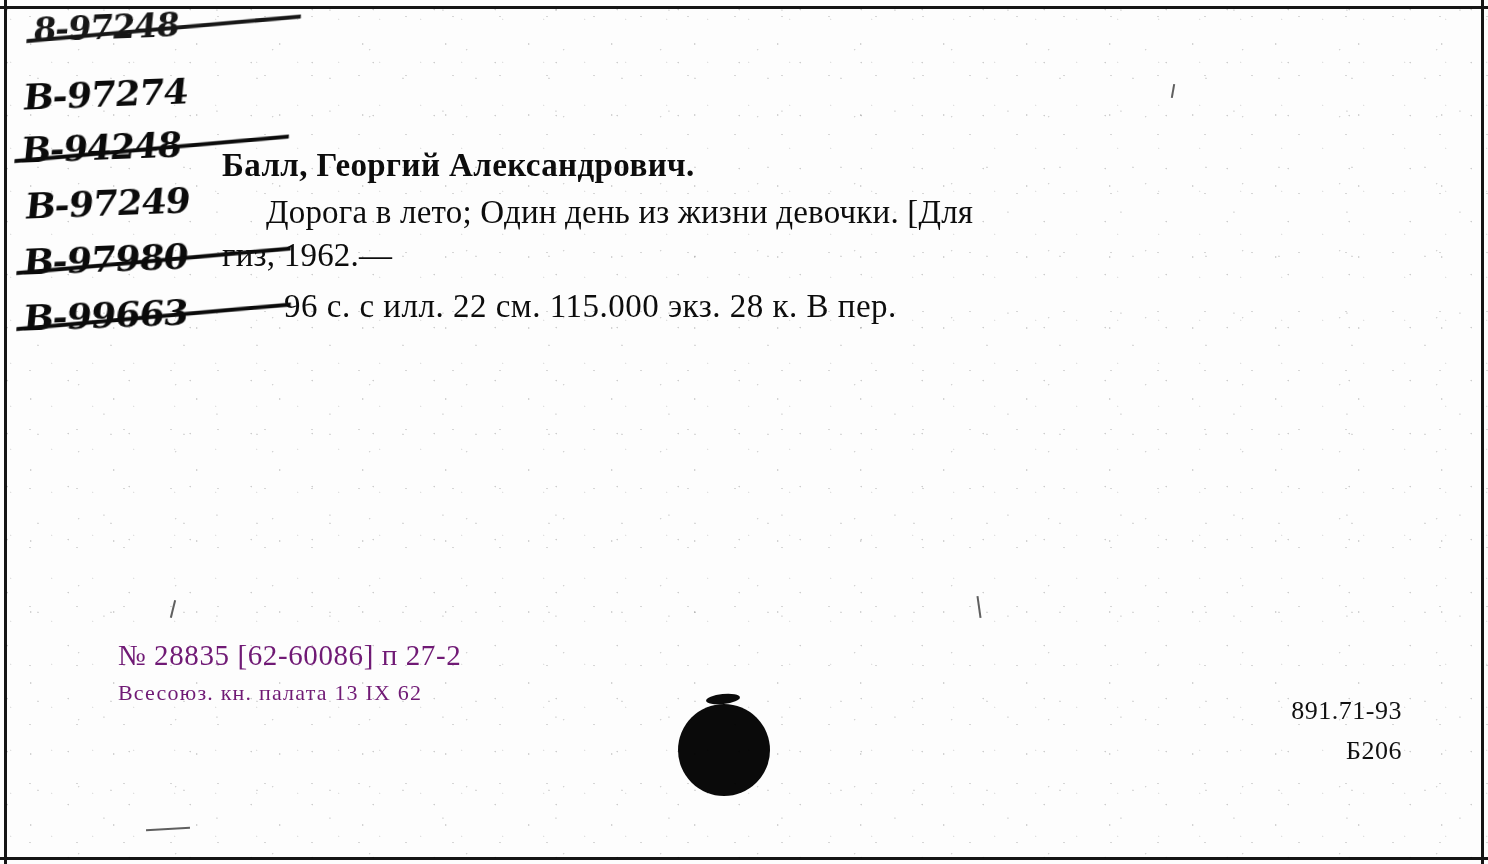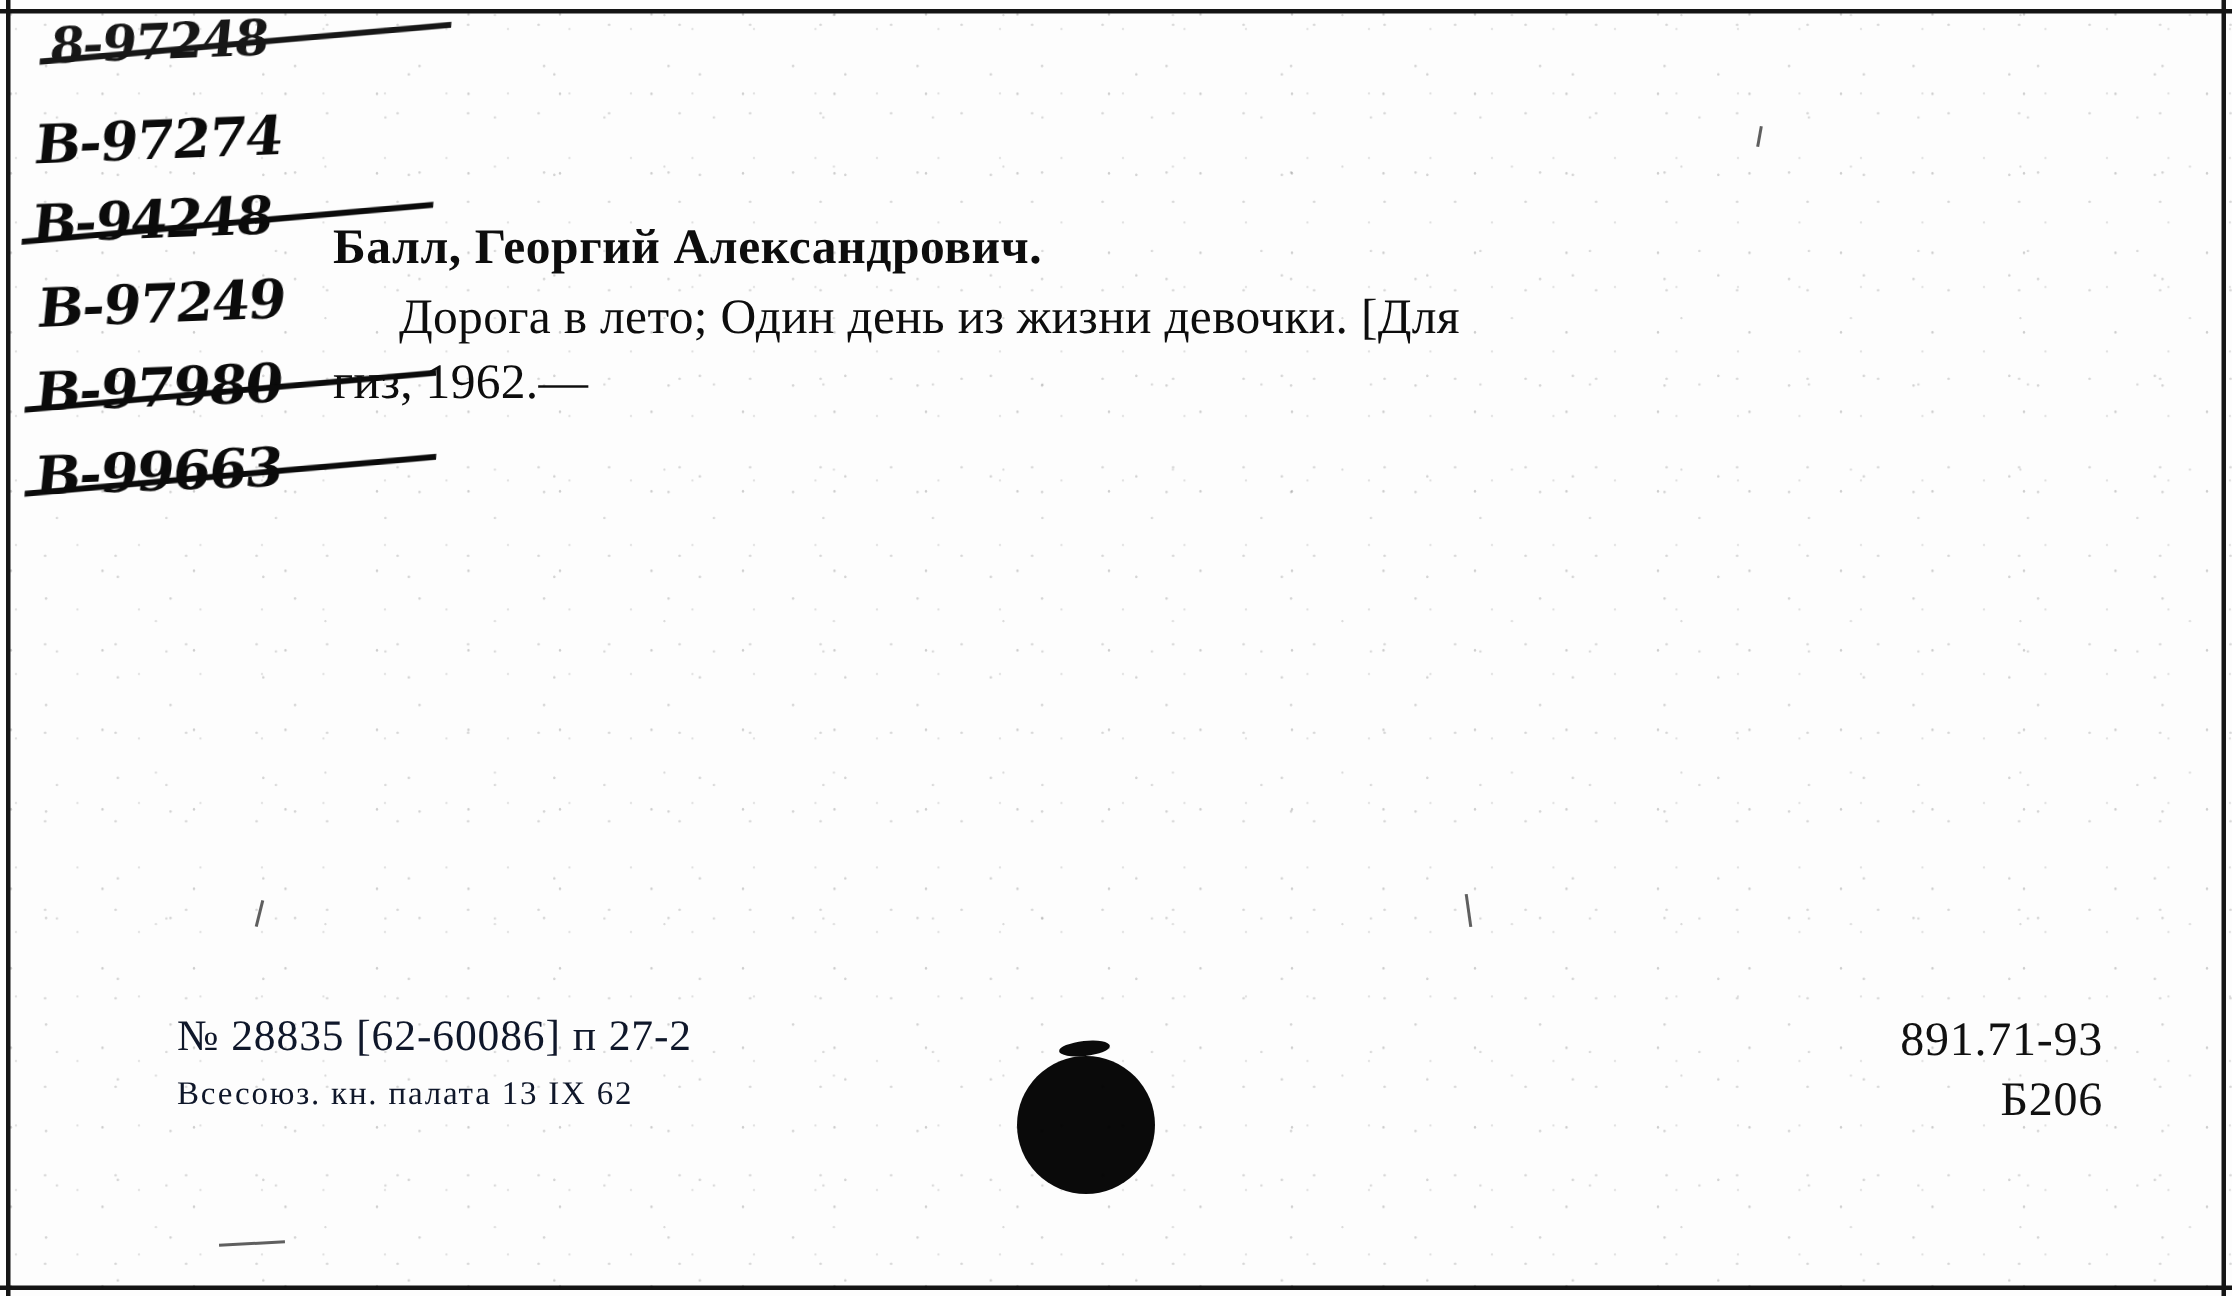--- a/index.html
+++ b/index.html
@@ -128,35 +128,34 @@
   }
 
   
   .footer-left {
     position: absolute;
     left: 118px;
     top: 636px;
     font-size: 29px;
     line-height: 38px;
     letter-spacing: 0.6px;
-    color: #0f172a;
-    margin-top: 36px;
+    color: #701a75;
   }
   .footer-left .small {
     font-size: 22px;
     letter-spacing: 1.2px;
   }
 
   
   .footer-right {
     position: absolute;
     right: 86px;
-    top: 672px;
+    top: 691px;
     text-align: right;
-    font-size: 32px;
+    font-size: 26px;
     line-height: 40px;
     letter-spacing: 0.5px;
     color: #111;
   }
 
   
   .punch-hole {
     position: absolute;
     left: 678px;
     top: 704px;
@@ -199,20 +198,21 @@
     <div class="hw hw-3 strike">В-94248</div>
     <div class="hw hw-4">В-97249</div>
     <div class="hw hw-5 strike">В-97980</div>
     <div class="hw hw-6 strike">В-99663</div>
   </div>
 
   <div class="record">
     <div class="rec-author">Балл, Георгий Александрович.</div>
     <div class="rec-title">Дорога в лето; Один  день  из жизни девочки. [Для</div>
     <div class="rec-title" style="text-indent:0">гиз, 1962.—</div>
+    <div class="rec-collation">96 с. с илл.    22 см.    115.000 экз. 28 к. В пер.</div>
   </div>
 
   <div class="footer-left">
     <div>№ 28835 [62-60086] п  27-2</div>
     <div class="small">Всесоюз. кн. палата 13 IX 62</div>
   </div>
 
   <div class="footer-right">
     <div>891.71-93</div>
     <div>Б206</div>

